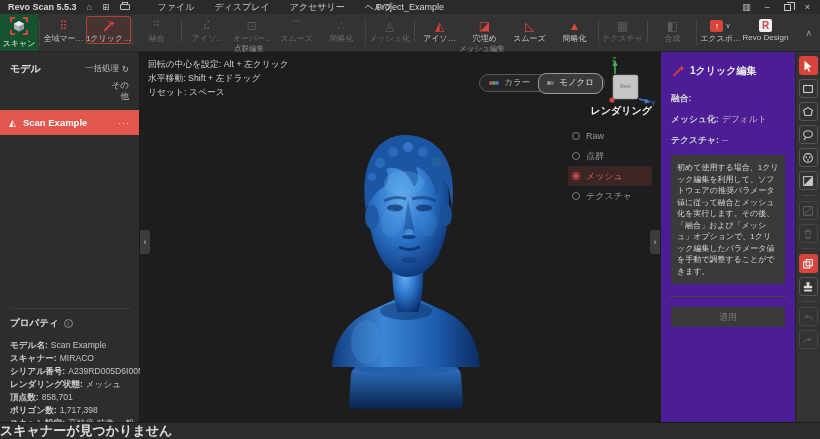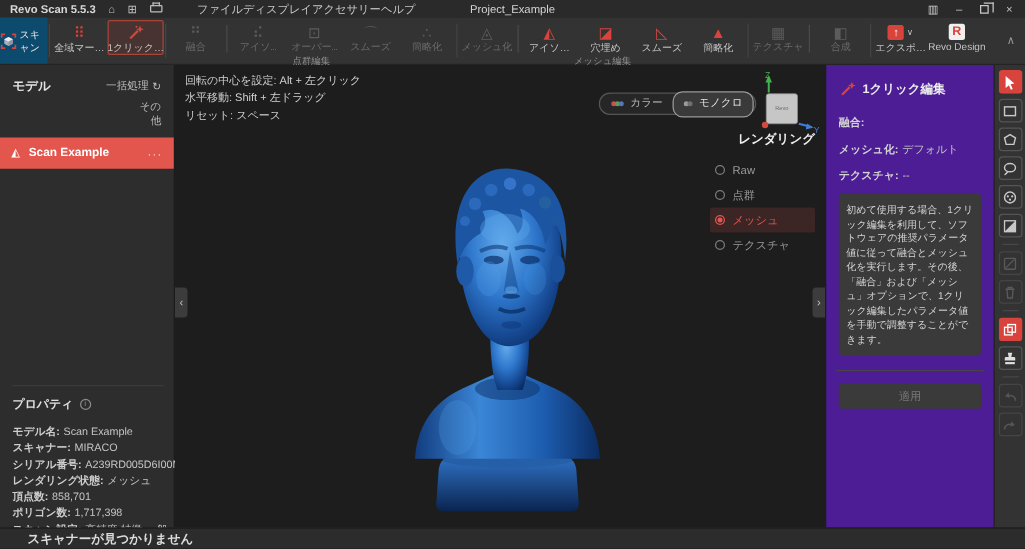--- a/index.html
+++ b/index.html
@@ -7,32 +7,32 @@
               font-family:"Liberation Sans","DejaVu Sans",sans-serif; }
   .app { position:relative; width:820px; height:439px; background:#1e1e1e; color:#cfcfcf; }
 
   
   .titlebar { position:absolute; top:0; left:0; width:820px; height:14px; background:#2a2a2a;
               display:flex; align-items:center; font-size:9px; color:#c8c8c8; }
   .titlebar .app-title { margin-left:8px; font-weight:bold; color:#d8d8d8; white-space:nowrap; }
   .tb-ico { margin-left:10px; font-size:9px; color:#bdbdbd; line-height:10px; }
   .folder-ic { display:inline-block; width:10px; height:6px; border:1px solid #bdbdbd; border-radius:1px; position:relative; margin-left:10px; top:0px; }
   .folder-ic::before { content:""; position:absolute; top:-3px; left:1px; width:4px; height:2px; border:1px solid #bdbdbd; border-bottom:none; }
-  .menus { display:flex; margin-left:28px; }
+  .menus { display:flex; gap:20px; margin-left:28px; }
   .menus span { cursor:default; }
   .proj { position:absolute; left:50%; transform:translateX(-50%); color:#d5d5d5; }
   .win-ctrls { margin-left:auto; display:flex; align-items:center; gap:14px; padding-right:10px; }
   .restore-ic { display:inline-block; width:7px; height:7px; border:1px solid #c8c8c8; position:relative; }
   .restore-ic::before { content:""; position:absolute; top:-3px; left:2px; width:7px; height:7px; border:1px solid #c8c8c8; border-bottom:none; border-left:none; }
 
   
   .toolbar { position:absolute; top:14px; left:0; width:820px; height:38px; background:#333333;
              border-bottom:1px solid #242424; display:flex; align-items:stretch; }
-  .scan-btn { width:38px; display:flex; flex-direction:row; align-items:center; justify-content:center; gap:2px;
-              background:#0c4a6e; cursor:pointer; }
+  .scan-btn { width:38px; display:flex; flex-direction:column; align-items:center; justify-content:center; gap:2px;
+              background:#14532d; cursor:pointer; }
   .scan-btn .lbl { font-size:8px; color:#e6e6e6; }
   .vsep { width:1px; background:#434343; margin:5px 1px; }
   .vsep.in { height:22px; margin:4px 2px 0; align-self:flex-start; background:#4a4a4a; }
   .tb-sec { display:flex; flex-direction:column; padding-top:2px; }
   .btn-row { display:flex; align-items:flex-start; }
   .tb-btn { width:45px; display:flex; flex-direction:column; align-items:center; gap:1px; padding-top:2px;
             border:1px solid transparent; border-radius:2px; cursor:pointer; }
   .tb-btn .ic { height:14px; line-height:14px; font-size:12px; color:#c2c2c2; }
   .tb-btn .ic.red, .tb-btn .ic-red { color:#d8443c; }
   .tb-btn .lbl { font-size:8px; line-height:9px; color:#c4c4c4; white-space:nowrap; }
@@ -116,21 +116,21 @@
   .rail-btn { width:19px; height:19px; border:1px solid #555; border-radius:3px; display:flex; align-items:center;
               justify-content:center; background:transparent; cursor:pointer; }
   .rail-btn.active { background:#d8443c; border-color:#d8443c; }
   .rail-btn.noborder { border-color:transparent; }
   .rail-btn.disabled { border-color:#454545; cursor:default; }
   .rail-sep { width:13px; height:1px; background:#474747; margin:1px 0; }
 
   
   .statusbar { position:absolute; left:0; bottom:0; width:820px; height:17px; background:#2c2c2c;
                border-top:1px solid #1c1c1c; display:flex; align-items:center; }
-  .statusbar span { margin-left:22px; font-size:10px; font-weight:bold; color:#dcdcdc; }
+  .statusbar span { margin-left:0; font-size:13px; font-weight:bold; color:#dcdcdc; }
 </style>
 </head>
 <body>
 
 <div class="app">
 
   <div class="titlebar">
     <span class="app-title">Revo Scan 5.5.3</span>
     <span class="tb-ico">⌂</span>
     <span class="tb-ico">⊞</span>

